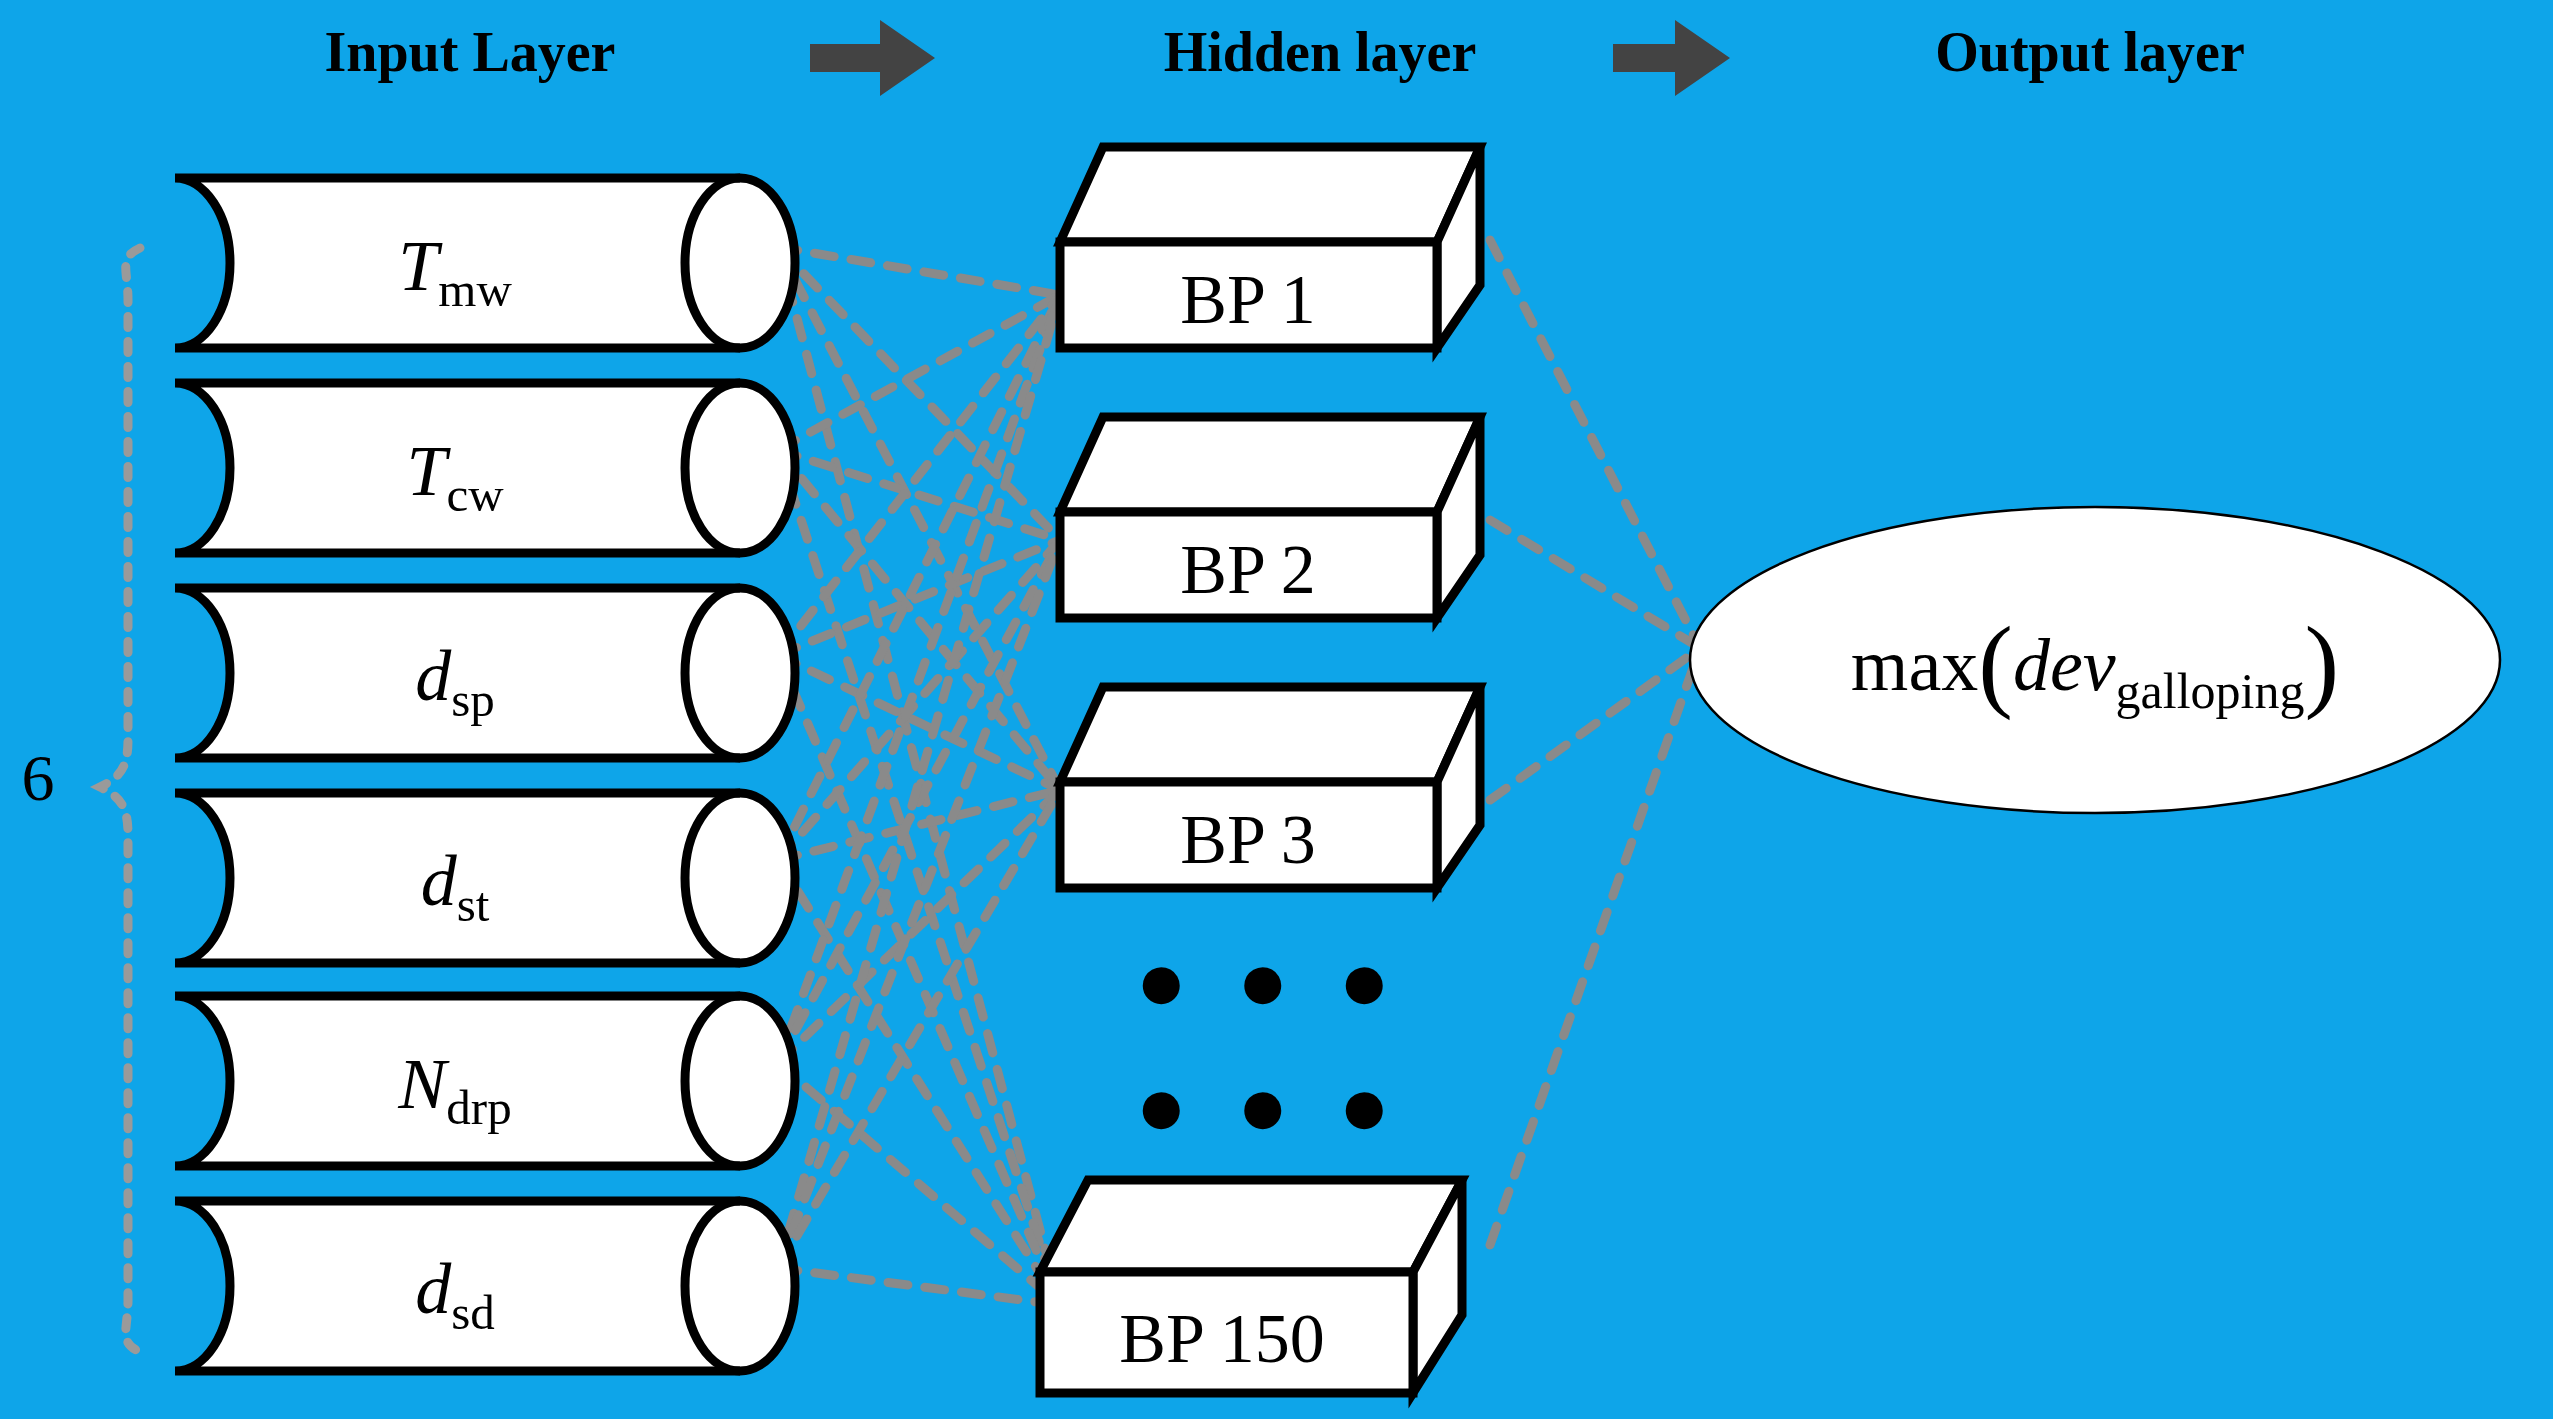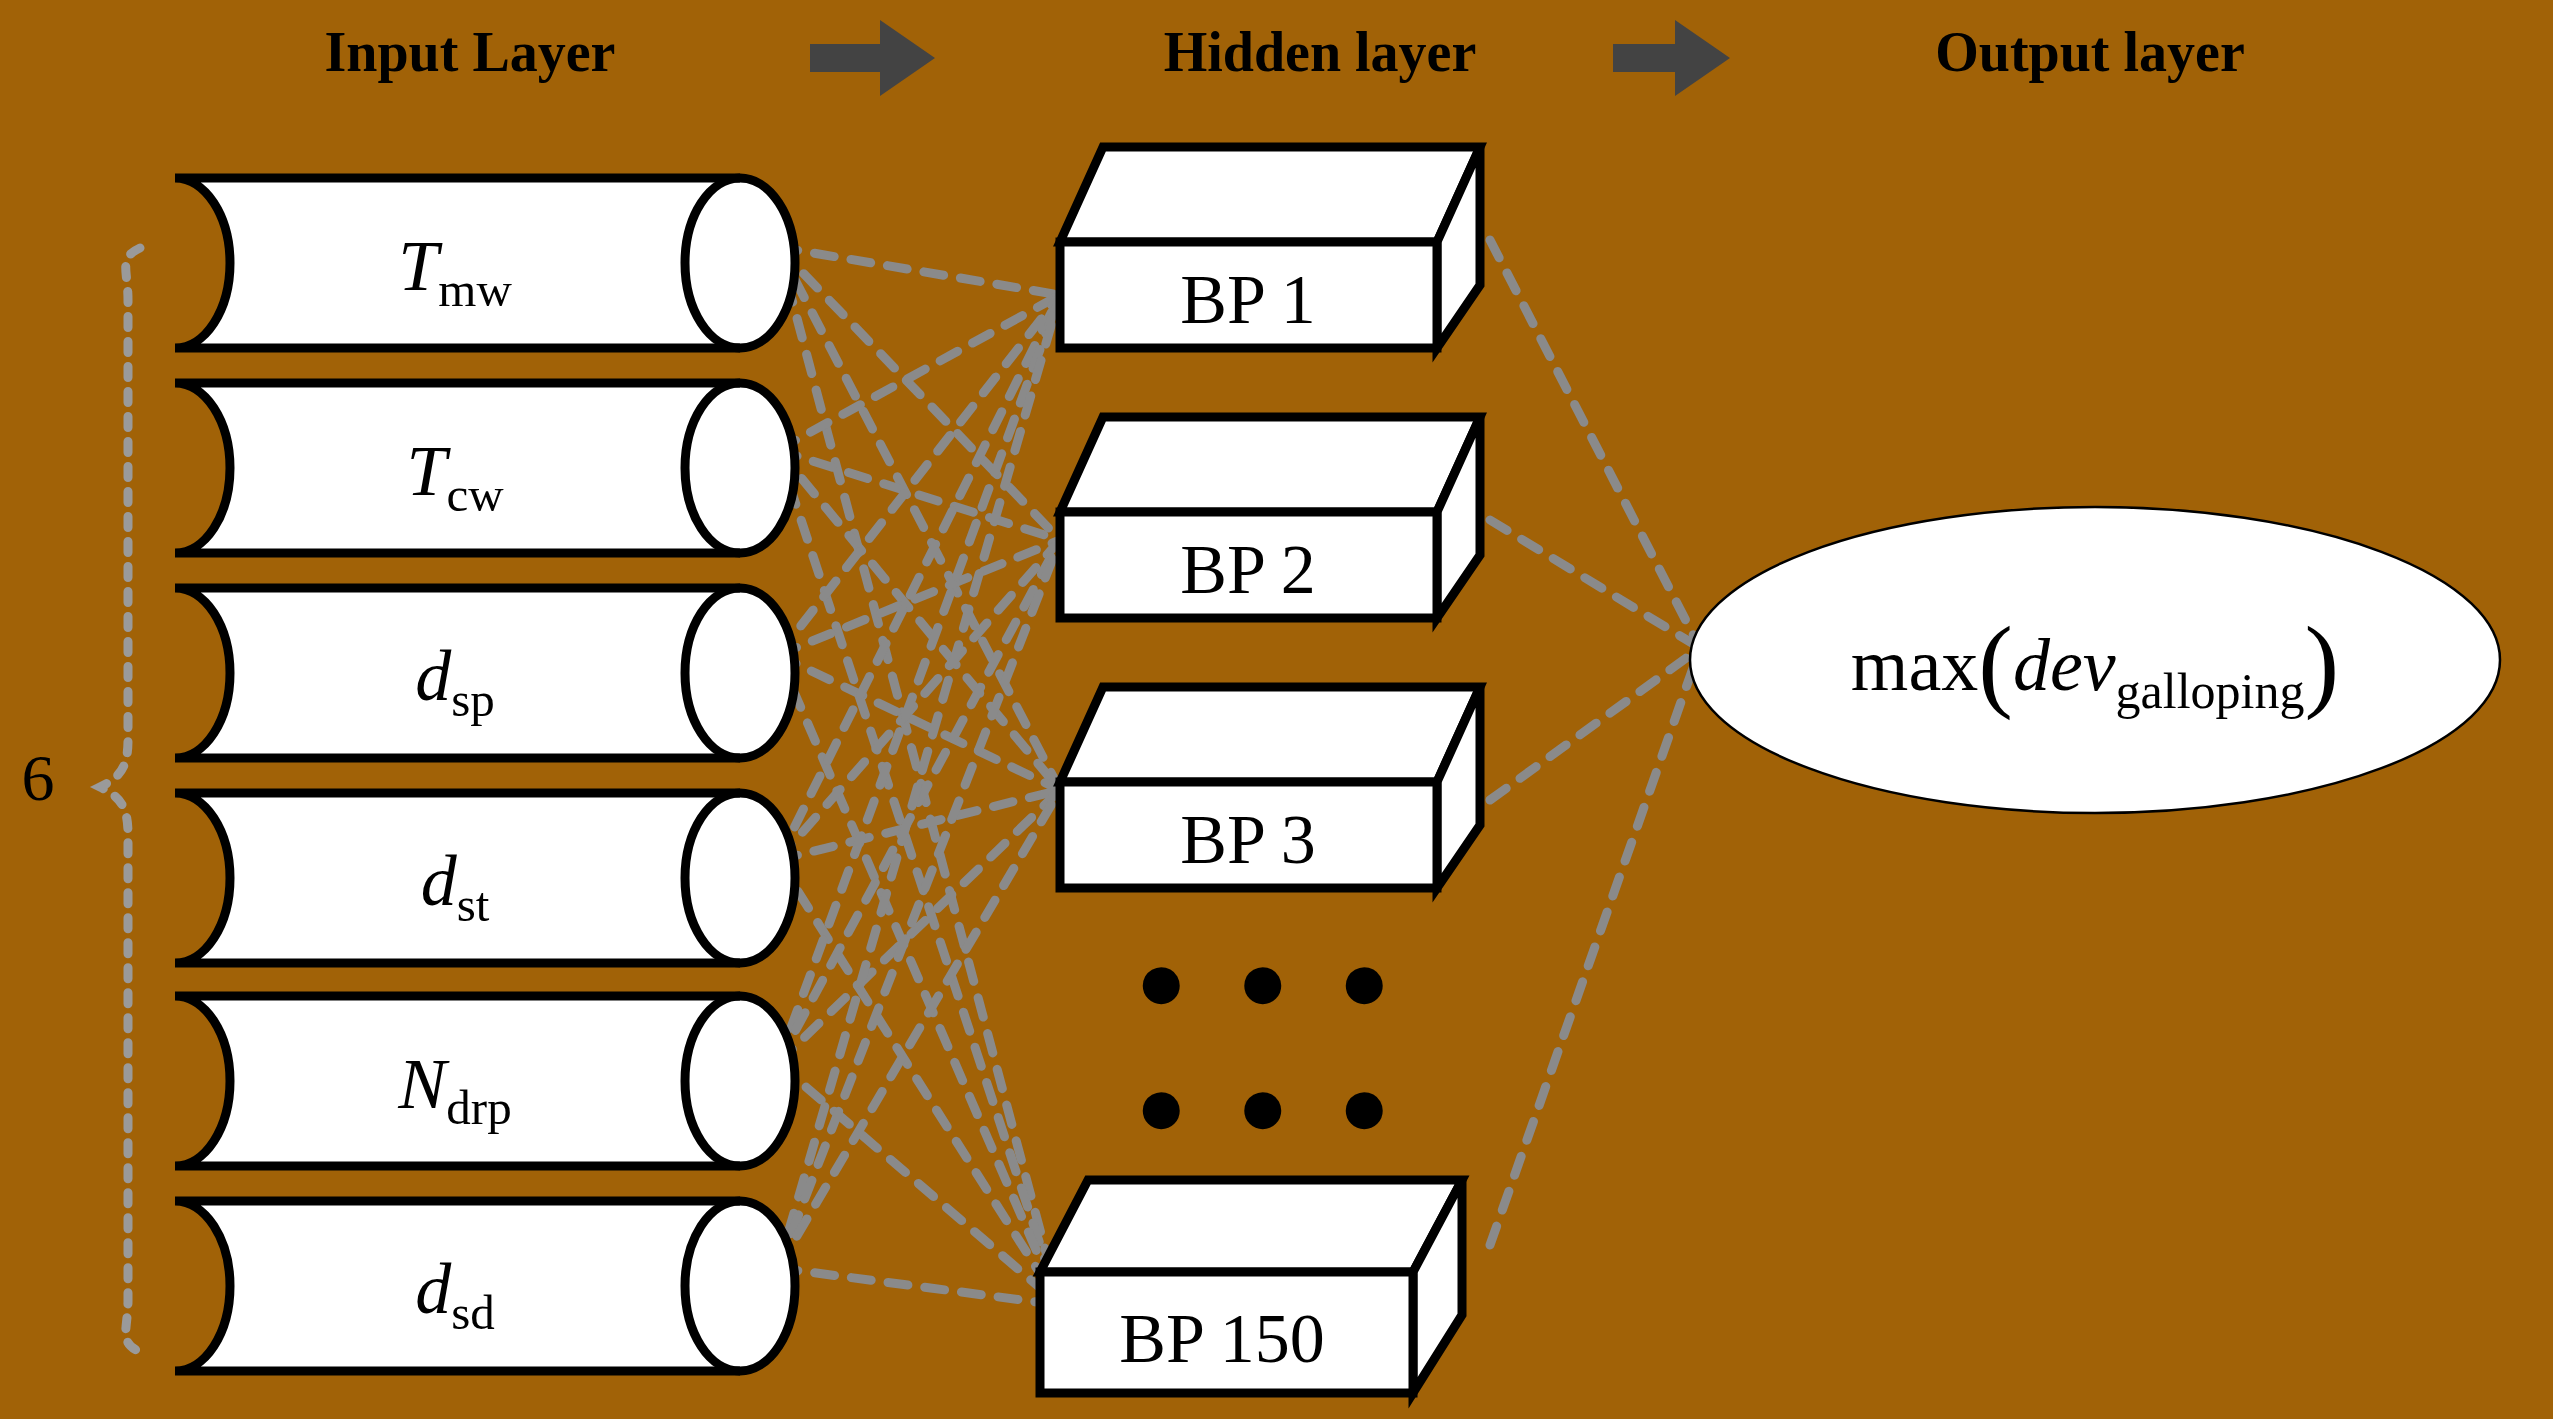--- a/index.html
+++ b/index.html
@@ -10,21 +10,21 @@
   body {
     width: 2553px;
     height: 1419px;
     overflow: hidden;
     font-family: "Liberation Serif", "DejaVu Serif", serif;
   }
   #stage {
     position: relative;
     width: 2553px;
     height: 1419px;
-    background: #a16207;
+    background: #0ea5e9;
   }
   #diagram {
     position: absolute;
     left: 0;
     top: 0;
     width: 2553px;
     height: 1419px;
   }
   .hdr {
     font-family: "Liberation Serif", "DejaVu Serif", serif;

